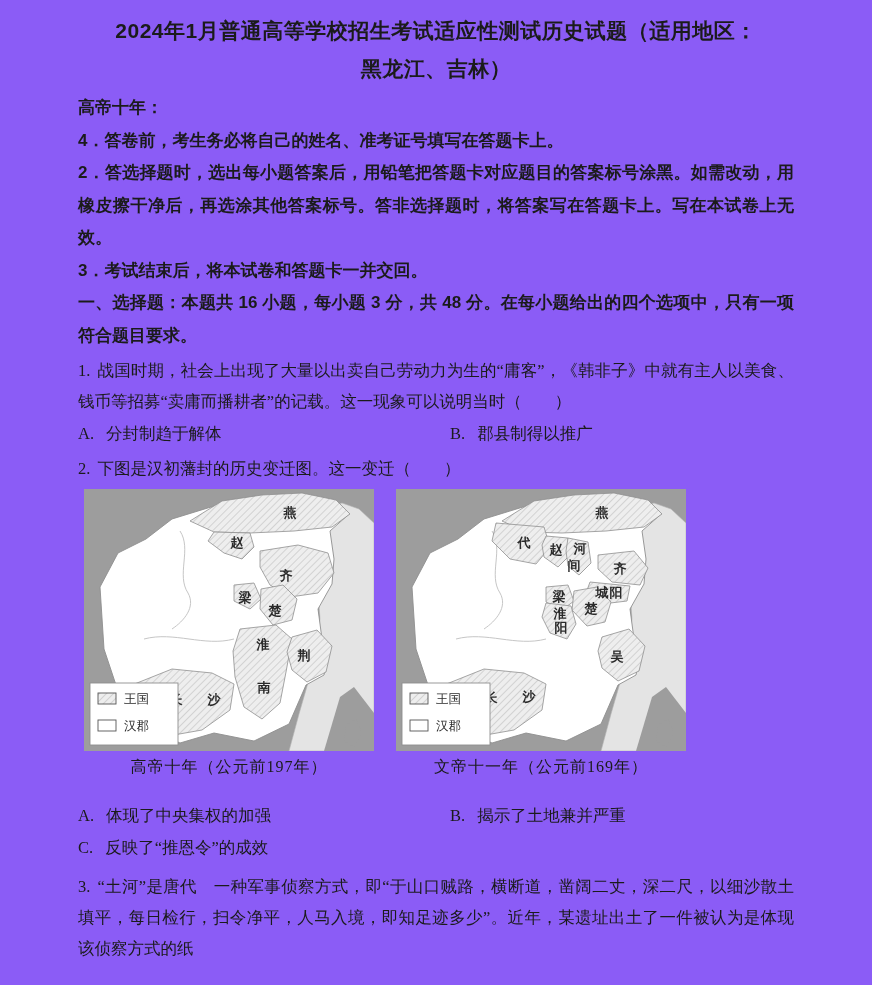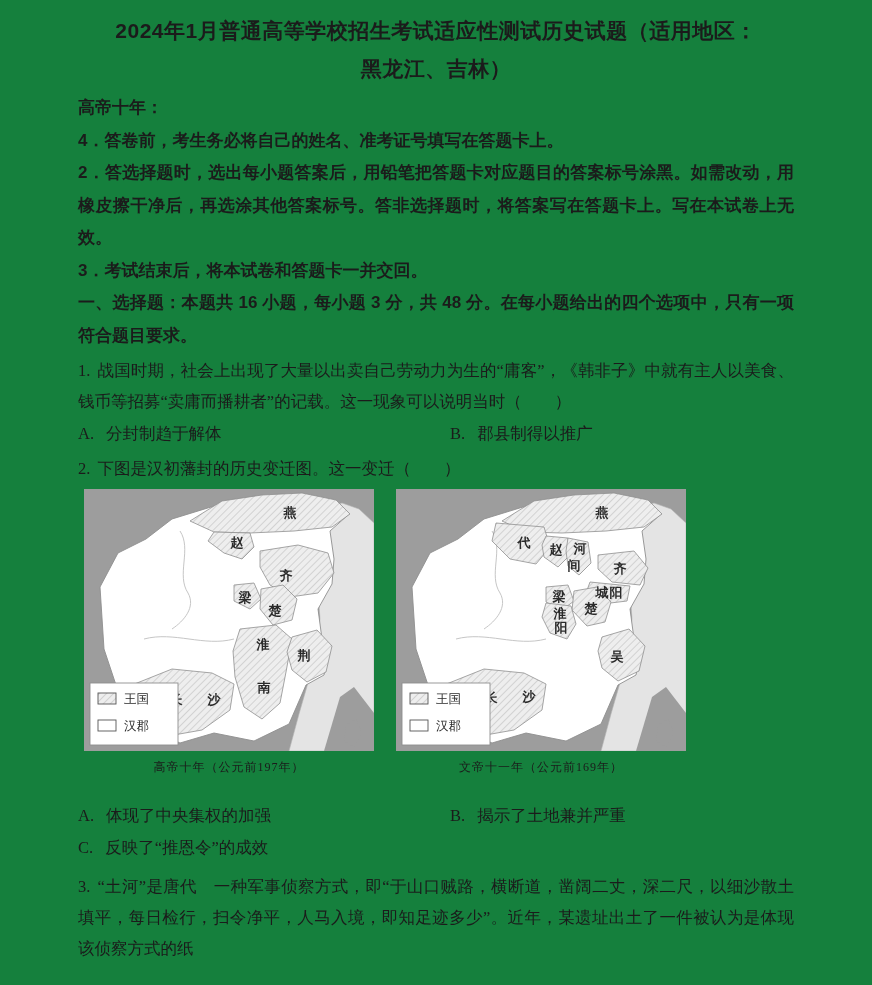--- a/index.html
+++ b/index.html
@@ -1,17 +1,17 @@
 <!DOCTYPE html>
 <html><head>
 <meta charset="utf-8">
 <style>
   html,body{margin:0;padding:0;background:#ffffff;}
   .page{
-    width:872px;height:985px;margin:0 auto;background:#15803d;
+    width:872px;height:985px;margin:0 auto;background:#8b5cf6;
     box-sizing:border-box;padding:12px 78px 0 78px;
     color:#1b1b1b;font-family:"Liberation Serif",serif;overflow:hidden;
   }
   .title{
     text-align:center;font-family:"Liberation Sans",sans-serif;
     font-weight:bold;font-size:21px;line-height:38px;letter-spacing:.5px;
   }
   .notice p{
     margin:0;font-family:"Liberation Sans",sans-serif;font-weight:bold;
     font-size:17px;line-height:32.5px;text-align:justify;
@@ -24,21 +24,21 @@
   .q{margin:3px 0 0 0;font-size:16.5px;line-height:31px;text-align:justify;}
   .qnum{margin-right:7px;}
   .opts{margin-top:1px;}
   .opt-row{display:grid;grid-template-columns:372px 1fr;}
   .opt{line-height:32px;font-size:16.5px;}
   .opt .lab{margin-right:12px;}
   .maps{display:flex;gap:22px;margin:5px 0 0 6px;}
   .map-fig{width:290px;}
   .map-fig svg{display:block;width:290px;height:262px;}
   .map-caption{
-    text-align:center;font-size:12px;line-height:22px;margin-top:5px;
+    text-align:center;font-size:16px;line-height:22px;margin-top:5px;
     letter-spacing:1px;
   }
   .q2opts{margin-top:22px;}
   .q3{margin-top:7px;}
   svg text{font-family:"Liberation Sans",sans-serif;fill:#2a2a2a;}
   .region-label{font-size:13px;font-weight:bold;text-anchor:middle;}
   .legend-label{font-size:12.5px;}
 </style>
 </head>
 <body>

